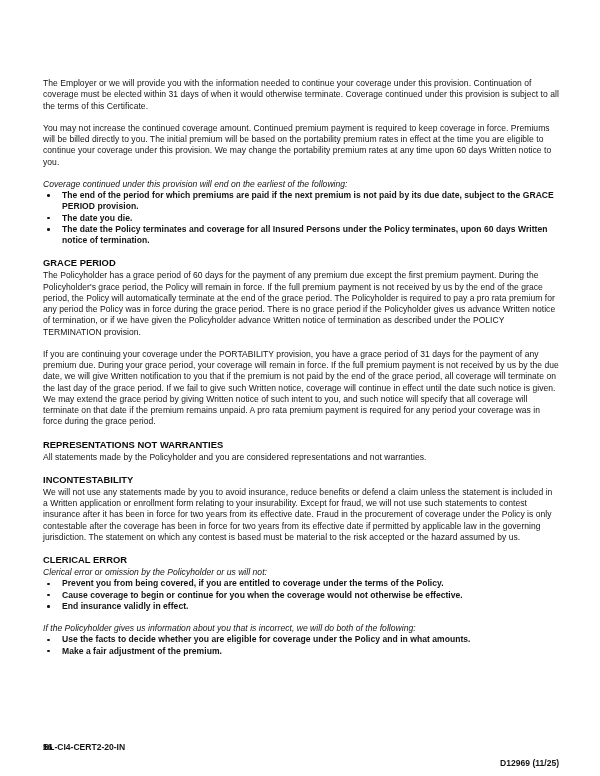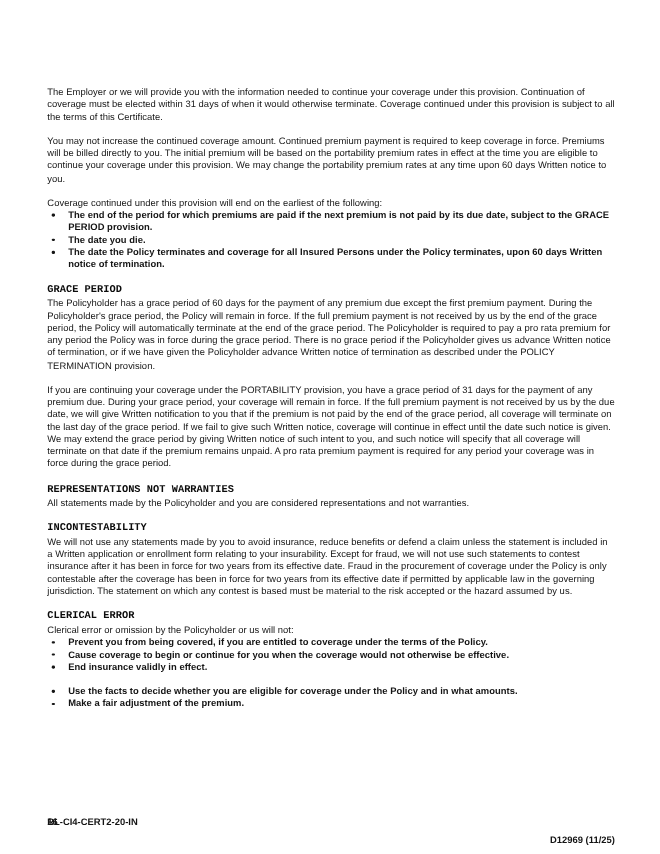--- a/index.html
+++ b/index.html
@@ -32,29 +32,29 @@
   p.para {
     margin: 0 0 11px 0;
     font-size: 8.55px;
     line-height: 11.25px;
     text-align: left;
     letter-spacing: 0.004em;
     color: #141414;
   }
   p.para.tight {
     margin-bottom: 0px;
+    font-style: italic;
   }
   h2.heading {
     margin: 0 0 0.5px 0;
     font-size: 9.4px;
     line-height: 12.5px;
     font-weight: bold;
     letter-spacing: 0.003em;
     color: #0b0b0b;
-    font-family: Liberation Mono, monospace;
   }
   ul.bullets {
     margin: 0 0 0 0;
     padding: 0;
     list-style: none;
     font-weight: bold;
   }
   ul.bullets.after {
     margin-bottom: 11px;
   }
@@ -157,20 +157,21 @@
       <li>
         <span class="dot"></span>
         <span>Cause coverage to begin or continue for you when the coverage would not otherwise be effective.</span>
       </li>
       <li>
         <span class="dot"></span>
         <span>End insurance validly in effect.</span>
       </li>
     </ul>
 
+    <p class="para tight">If the Policyholder gives us information about you that is incorrect, we will do both of the following:</p>
 
     <ul class="bullets">
       <li>
         <span class="dot"></span>
         <span>Use the facts to decide whether you are eligible for coverage under the Policy and in what amounts.</span>
       </li>
       <li>
         <span class="dot"></span>
         <span>Make a fair adjustment of the premium.</span>
       </li>

